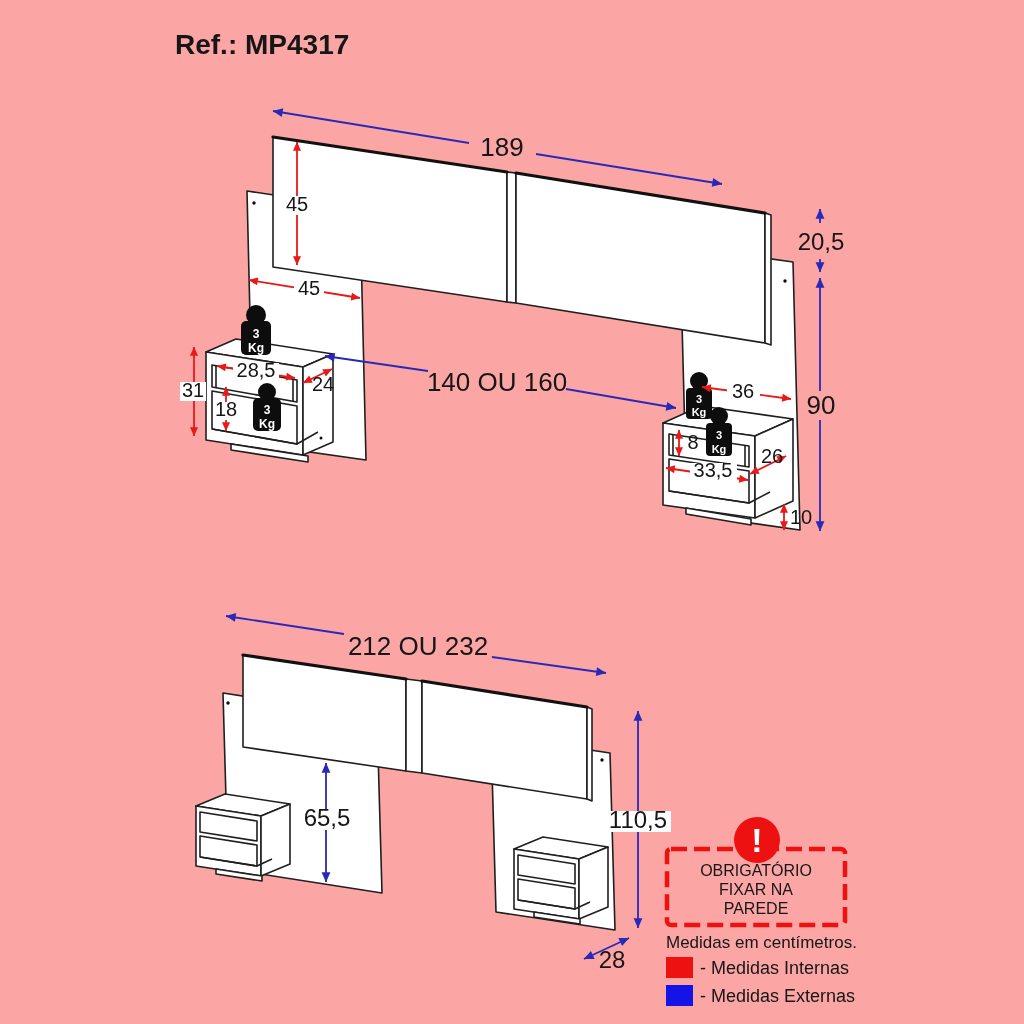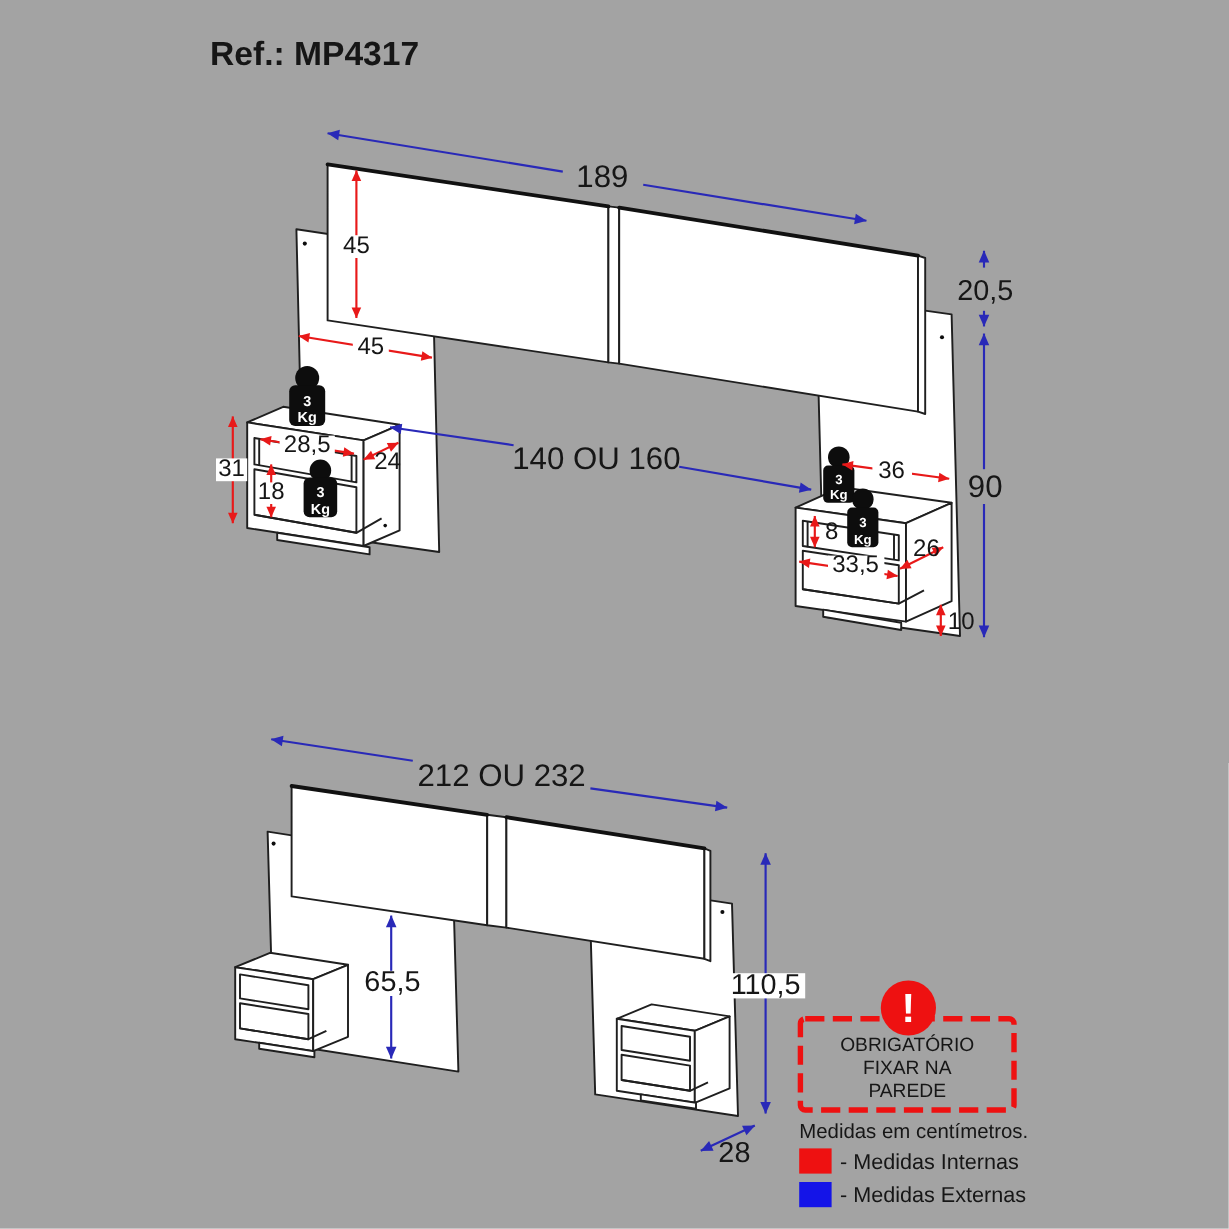--- a/index.html
+++ b/index.html
@@ -1,16 +1,16 @@
 <!DOCTYPE html>
 <html><head>
 <meta charset="utf-8">
 <style>
   html,body{margin:0;padding:0;background:#ffffff;}
-  #canvas{position:relative;width:1024px;height:1024px;background:#a3a3a3;overflow:hidden;
+  #canvas{position:relative;width:1024px;height:1024px;background:#fca5a5;overflow:hidden;
           font-family:"Liberation Sans",sans-serif;}
   svg{position:absolute;left:0;top:0;}
   svg text{font-family:"Liberation Sans",sans-serif;fill:#161616;}
   .face{fill:#ffffff;stroke:#1f1f1f;stroke-width:1.6;stroke-linejoin:round;}
   .edge{fill:none;stroke:#1f1f1f;stroke-width:1.6;stroke-linejoin:round;}
   .thick{fill:none;stroke:#111;stroke-width:3.2;stroke-linecap:round;}
   .dr{stroke:#e81919;stroke-width:1.8;fill:none;}
   .db{stroke:#2929b8;stroke-width:1.8;fill:none;}
   .wbg{fill:#ffffff;}
   .ts{font-size:20px;text-anchor:middle;}

